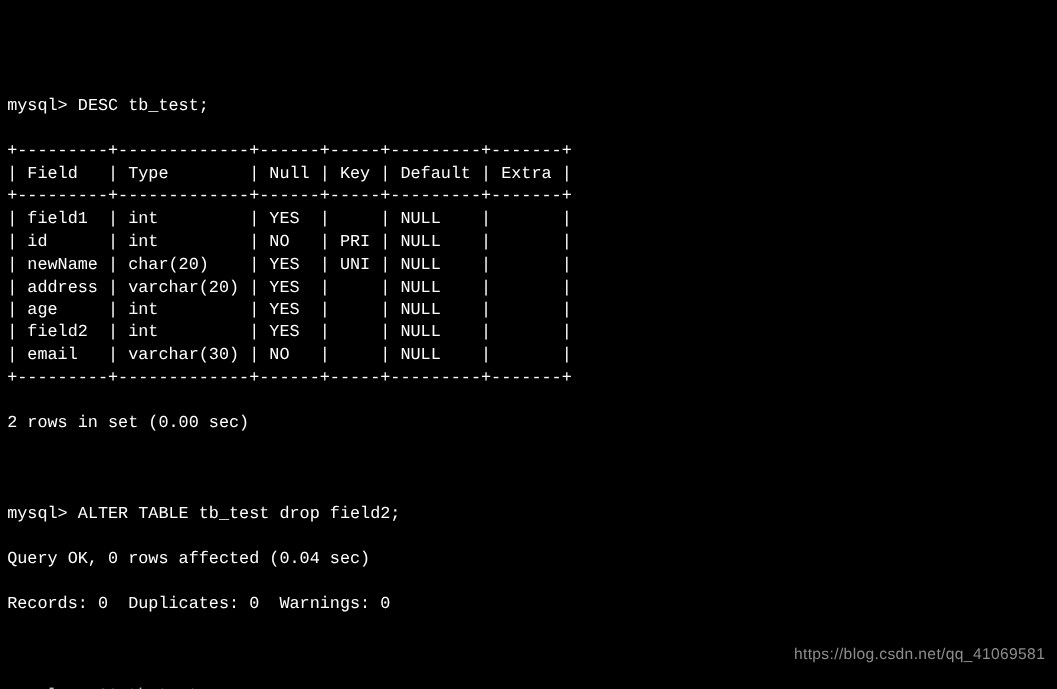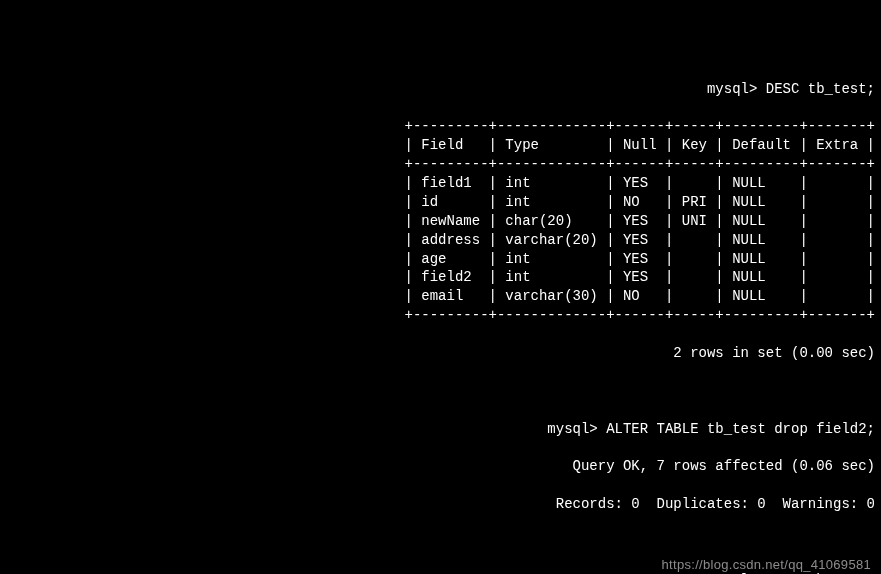--- a/index.html
+++ b/index.html
@@ -1,58 +1,57 @@
 <!DOCTYPE html>
 <html><head>
   <meta charset="utf-8">
   <style>
     * {
       margin: 0;
       padding: 0;
       box-sizing: border-box;
-      text-align: right;
     }
     body {
       background: #000;
       color: #fff;
       font-family: 'Courier New', Consolas, monospace;
       font-size: 14px;
       line-height: 1.35;
       padding: 4px 6px;
       width: 881px;
       height: 574px;
       overflow: hidden;
       white-space: pre;
       position: relative;
     }
     .line {
       white-space: pre;
     }
     .watermark {
       position: absolute;
       right: 10px;
-      bottom: 0;
+      bottom: 20px;
       color: #bbb;
       font-family: Arial, sans-serif;
       font-size: 13px;
       opacity: 0.75;
       letter-spacing: 0.3px;
     }
   </style>
 </head>
 <body>
 
 
 
 <div class="line"><span>mysql&gt;</span> <span>DESC tb_test;</span></div>
 <div id="table1"><div class="line">+---------+-------------+------+-----+---------+-------+</div><div class="line">| Field   | Type        | Null | Key | Default | Extra |</div><div class="line">+---------+-------------+------+-----+---------+-------+</div><div class="line">| field1  | int         | YES  |     | NULL    |       |</div><div class="line">| id      | int         | NO   | PRI | NULL    |       |</div><div class="line">| newName | char(20)    | YES  | UNI | NULL    |       |</div><div class="line">| address | varchar(20) | YES  |     | NULL    |       |</div><div class="line">| age     | int         | YES  |     | NULL    |       |</div><div class="line">| field2  | int         | YES  |     | NULL    |       |</div><div class="line">| email   | varchar(30) | NO   |     | NULL    |       |</div><div class="line">+---------+-------------+------+-----+---------+-------+</div></div>
 <div class="line">2 rows in set (0.00 sec)</div>
 <div class="line"> </div>
 <div class="line"><span>mysql&gt;</span> <span>ALTER TABLE tb_test drop field2;</span></div>
-<div class="line">Query OK, 7 rows affected (0.06 sec)</div>
+<div class="line">Query OK, 0 rows affected (0.04 sec)</div>
 <div class="line">Records: 0  Duplicates: 0  Warnings: 0</div>
 <div class="line"> </div>
 <div class="line"><span>mysql&gt;</span> <span>DESC tb_test;</span></div>
 
 
 
 <div class="watermark">https://blog.csdn.net/qq_41069581</div>
 
 
 

